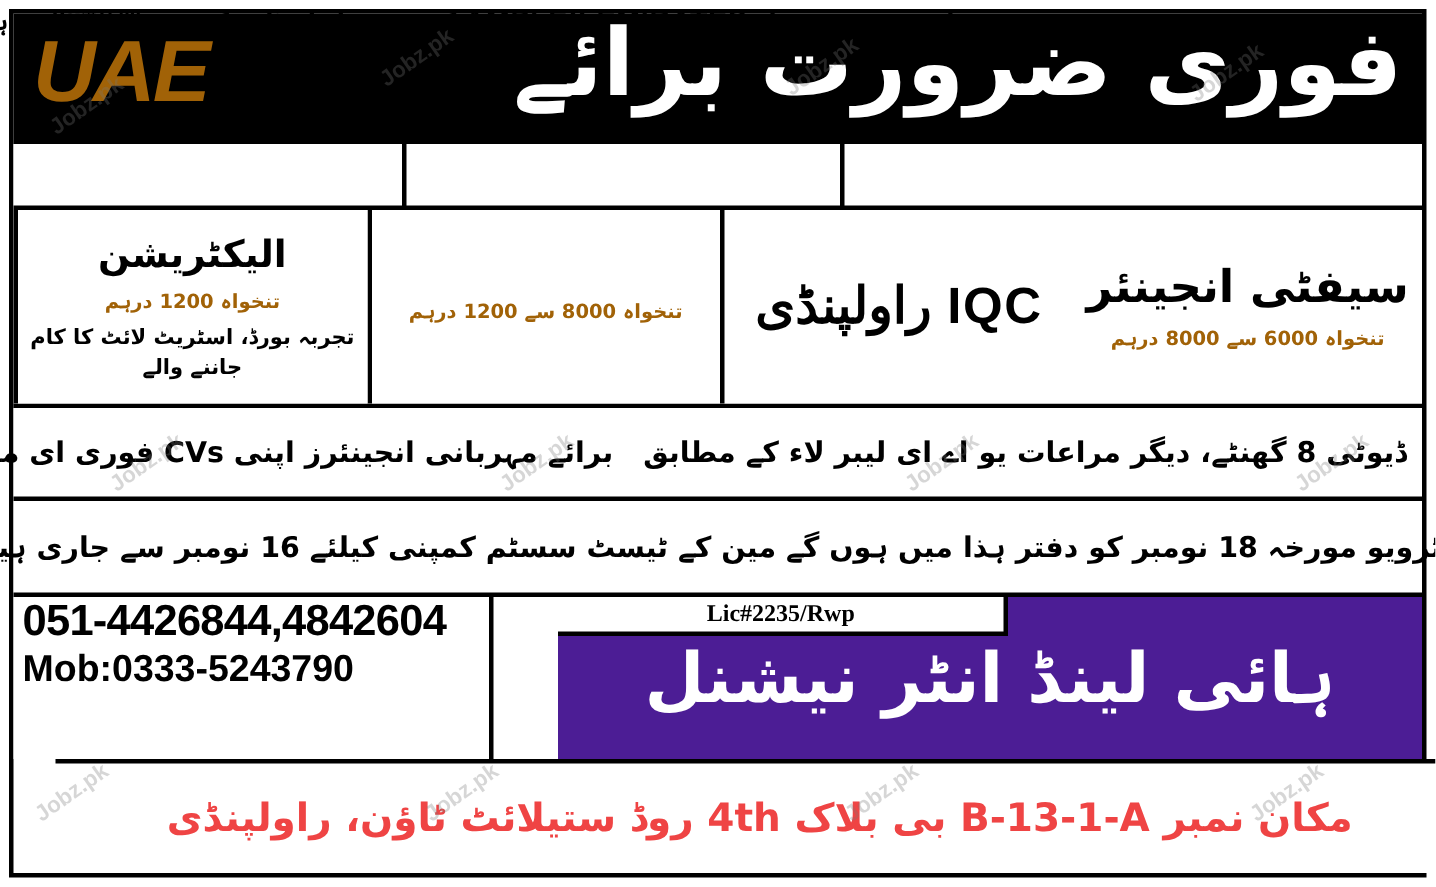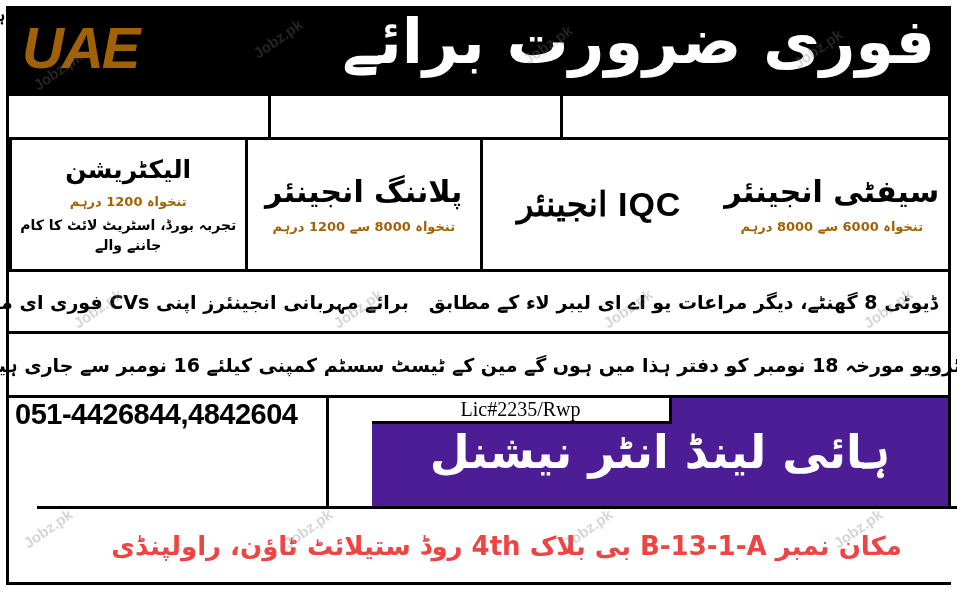--- a/index.html
+++ b/index.html
@@ -289,22 +289,22 @@
   }
   .lic {
     position: absolute;
     left: 372px;
     top: 398px;
     width: 300px;
     height: 26px;
     background: #fff;
     color: #000;
     font-family: "Liberation Serif", serif;
-    font-size: 20px;
-    font-weight: normal;
+    font-size: 16px;
+    font-weight: bold;
     display: flex;
     align-items: center;
     justify-content: center;
     z-index: 4;
     border-right: 3px solid #000;
     border-bottom: 3px solid #000;
     box-sizing: border-box;
   }
 
   
@@ -369,26 +369,25 @@
 
   <div class="jobs">
     <div class="jobbox">
       <div class="jobinner">
         <div class="jobtitle">سیفٹی انجینئر</div>
         <div class="jobsalary">تنخواہ 6000 سے 8000 درہم</div>
       </div>
     </div>
     <div class="jobbox">
       <div class="jobinner">
-        <div class="jobtitle lat">IQC انجینئر</div>
+        <div class="jobtitle lat">IQC راولپنڈی</div>
       </div>
     </div>
     <div class="jobbox">
       <div class="jobinner">
-        <div class="jobtitle">پلاننگ انجینئر</div>
         <div class="jobsalary">تنخواہ 8000 سے 1200 درہم</div>
       </div>
     </div>
     <div class="jobbox">
       <div class="jobinner">
         <div class="jobtitle small">الیکٹریشن</div>
         <div class="jobsalary">تنخواہ 1200 درہم</div>
         <div class="jobnote">تجربہ بورڈ، اسٹریٹ لائٹ کا کام جاننے والے</div>
       </div>
     </div>
@@ -396,20 +395,21 @@
 
   <div class="dutyrow">
     <div class="dutycell">ڈیوٹی 8 گھنٹے، دیگر مراعات یو اے ای لیبر لاء کے مطابق</div>
     <div class="dutycell">برائے مہربانی انجینئرز اپنی CVs فوری ای میل کریں</div>
   </div>
 
   <div class="interviewrow">انٹرویو مورخہ 18 نومبر کو دفتر ہذا میں ہوں گے    مین کے ٹیسٹ سسٹم کمپنی کیلئے 16 نومبر سے جاری ہیں</div>
 
   <div class="contact">
     <div class="phone">051-4426844,4842604</div>
+    <div class="mob">Mob:0333-5243790</div>
   </div>
 
   <div class="agency">
     <div class="agency-name">ہائی لینڈ انٹر نیشنل</div>
   </div>
   <div class="lic">Lic#2235/Rwp</div>
 
   <div class="address">مکان نمبر B-13-1-A بی بلاک 4th روڈ ستیلائٹ ٹاؤن، راولپنڈی</div>
 
 </div>

